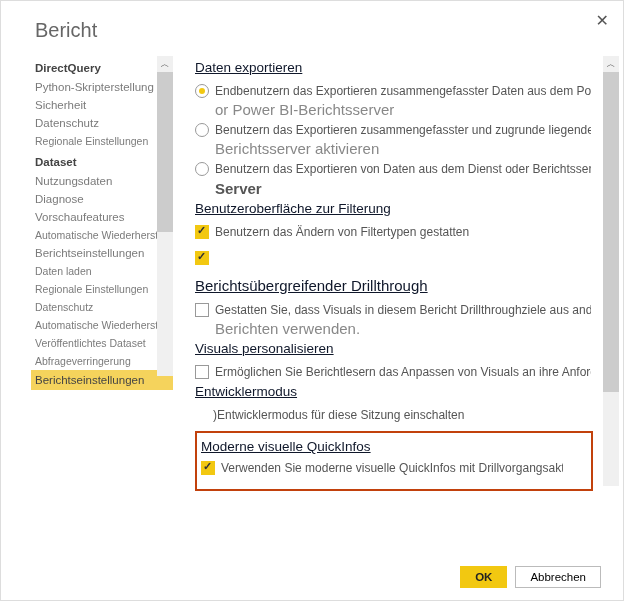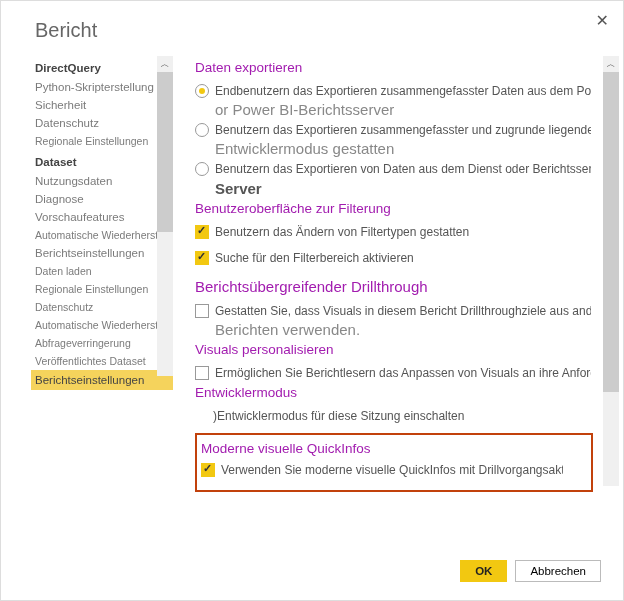--- a/index.html
+++ b/index.html
@@ -22,31 +22,31 @@
   .sidebar .scroll .up, .sidebar .scroll .down { height:16px; text-align:center; font-size:9px; color:#555; line-height:16px; }
   .sidebar .scroll .thumb { background:#ccc; height:160px; margin:0; }
   .side-group { font-weight:600; color:#444; margin-top:6px; margin-bottom:4px; font-size:11.5px; }
   .side-item { color:#7b7b7b; font-size:11.5px; padding:3px 0; cursor:pointer; white-space:nowrap; overflow:hidden; text-overflow:ellipsis; }
   .side-item.small { font-size:10.5px; }
   .side-item.selected { background:#f5d35c; color:#444; padding:4px 4px; margin-left:-4px; }
   .content { flex:1; position:relative; padding: 0 8px 0 22px; overflow:hidden; }
   .content .scroll { position:absolute; right:4px; top:0; width:16px; height:430px; background:#f0f0f0; }
   .content .scroll .up, .content .scroll .down { height:16px; text-align:center; font-size:9px; color:#555; line-height:16px; }
   .content .scroll .thumb { background:#ccc; height:320px; margin:0; }
-  .section-title { color:#a21caf; font-size:13.5px; margin:4px 0 8px 0; font-weight:400; }
+  .section-title { color:#0f172a; font-size:13.5px; margin:4px 0 8px 0; font-weight:400;text-decoration:underline; }
   .row { display:flex; align-items:flex-start; margin:4px 0; padding-right:24px; }
   .row .ctrl { width:14px; height:14px; flex:0 0 14px; margin-right:6px; margin-top:1px; border:1px solid #999; position:relative; }
   .row .ctrl.radio { border-radius:50%; }
   .row .ctrl.radio.checked::after { content:""; position:absolute; width:6px; height:6px; background:#f2c811; border-radius:50%; top:3px; left:3px; }
   .row .ctrl.checkbox.checked { background:#f2c811; border-color:#f2c811; }
   .row .ctrl.checkbox.checked::after { content:"✓"; position:absolute; top:-2px; left:1px; font-size:11px; color:#333; font-weight:bold; }
   .row .lbl { color:#555; font-size:12px; line-height:1.35; white-space:nowrap; overflow:hidden; }
   .sub { color:#888; font-size:15px; margin-left:20px; margin-top:-2px; margin-bottom:4px; white-space:nowrap; }
   .highlight-box { border:2px solid #c2410c; padding:6px 4px 8px 4px; margin-top:8px; margin-right:22px; }
-  .footer { position:absolute; bottom:18px; right:22px; display:flex; gap:8px; }
+  .footer { position:absolute; bottom:12px; right:22px; display:flex; gap:8px; }
   .btn { padding:4px 14px; font-size:11.5px; border:1px solid #bbb; background:#fff; cursor:pointer; }
   .btn.primary { background:#f2c811; border-color:#f2c811; font-weight:600; color:#222; }
 </style>
 </head>
 <body>
 
 <div class="dialog">
   <div class="close">✕</div>
   <div class="title">Bericht</div>
 
@@ -61,57 +61,56 @@
       <div class="side-group">Dataset</div>
       <div class="side-item">Nutzungsdaten</div>
       <div class="side-item">Diagnose</div>
       <div class="side-item">Vorschaufeatures</div>
       <div class="side-item small">Automatische Wiederherstellung</div>
       <div class="side-item">Berichtseinstellungen</div>
       <div class="side-item small">Daten laden</div>
       <div class="side-item small">Regionale Einstellungen</div>
       <div class="side-item small">Datenschutz</div>
       <div class="side-item small">Automatische Wiederherstellung</div>
+      <div class="side-item small">Veröffentlichtes Dataset</div>
       <div class="side-item small">Abfrageverringerung</div>
-      <div class="side-item small">Veröffentlichtes Dataset</div>
       <div class="side-item selected">Berichtseinstellungen</div>
 
       <div class="scroll">
         <div class="up">︿</div>
         <div class="thumb"></div>
       </div>
     </div>
 
     <div class="content">
 
       <div class="section-title">Daten exportieren</div>
       <div class="row">
         <div class="ctrl radio checked"></div>
         <div class="lbl">Endbenutzern das Exportieren zusammengefasster Daten aus dem Powe</div>
       </div>
       <div class="sub">or Power BI-Berichtsserver</div>
       <div class="row">
         <div class="ctrl radio"></div>
         <div class="lbl">Benutzern das Exportieren zusammengefasster und zugrunde liegender Da</div>
       </div>
-      <div class="sub">Entwicklermodus gestatten</div>
+      <div class="sub">Berichtsserver aktivieren</div>
       <div class="row">
         <div class="ctrl radio"></div>
         <div class="lbl">Benutzern das Exportieren von Daten aus dem Dienst oder Berichtsserver</div>
       </div>
       <div class="sub" style="font-weight:600; color:#555;">Server</div>
 
       <div class="section-title">Benutzeroberfläche zur Filterung</div>
       <div class="row">
         <div class="ctrl checkbox checked"></div>
         <div class="lbl">Benutzern das Ändern von Filtertypen gestatten</div>
       </div>
       <div class="row" style="margin-top:10px;">
         <div class="ctrl checkbox checked"></div>
-        <div class="lbl">Suche für den Filterbereich aktivieren</div>
       </div>
 
       <div class="section-title" style="font-size:15px; margin-top:12px;">Berichtsübergreifender Drillthrough</div>
       <div class="row">
         <div class="ctrl checkbox"></div>
         <div class="lbl">Gestatten Sie, dass Visuals in diesem Bericht Drillthroughziele aus andere</div>
       </div>
       <div class="sub">Berichten verwenden.</div>
 
       <div class="section-title">Visuals personalisieren</div>

